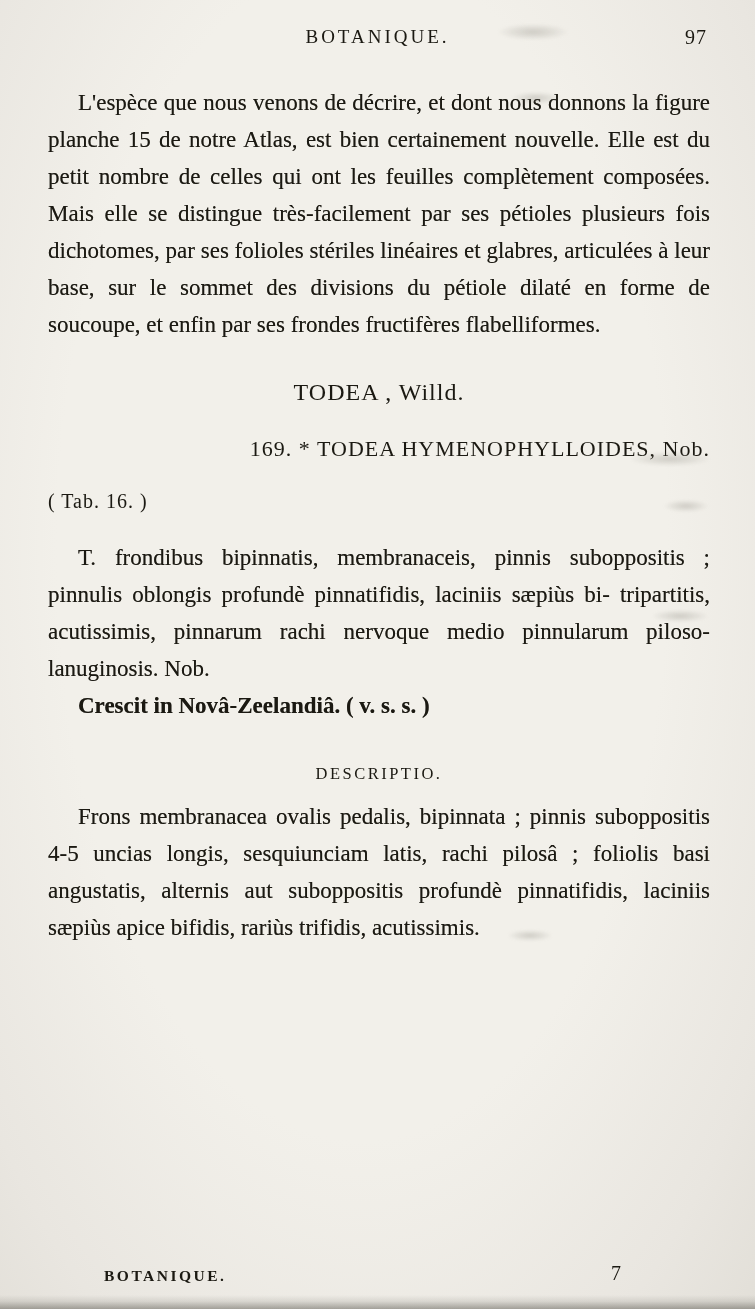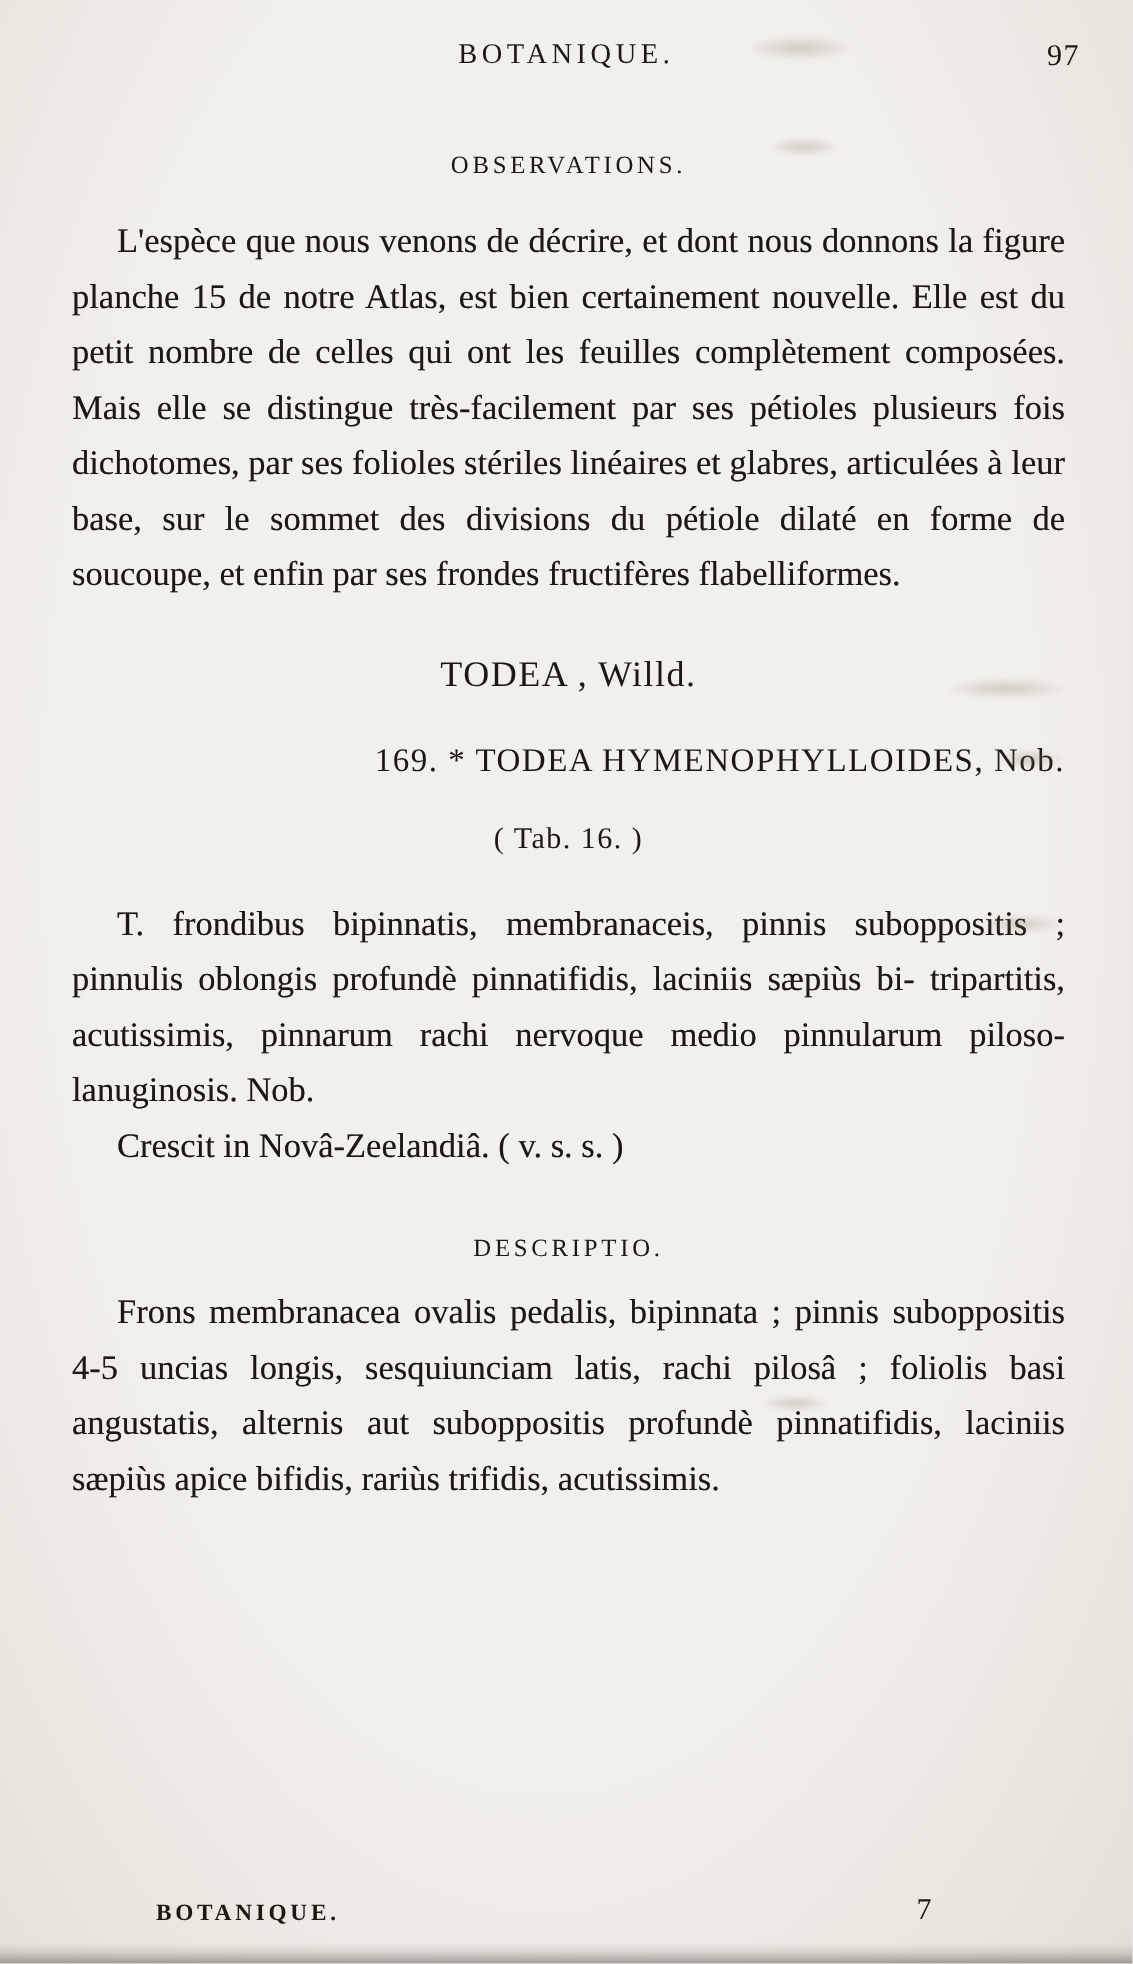--- a/index.html
+++ b/index.html
@@ -48,21 +48,21 @@
     height: 36px;
   }
   .running-title {
     display: block;
     text-align: center;
     font-size: 19px;
     letter-spacing: 3px;
   }
   .page-number {
     position: absolute;
-    right: 35px;
+    right: 48px;
     top: 26px;
     font-size: 20px;
     letter-spacing: 1px;
   }
 
   .content {
     margin: 0 45px 0 48px;
   }
   .section-heading {
     text-align: center;
@@ -87,34 +87,34 @@
     font-weight: normal;
   }
   .species-heading {
     text-align: right;
     font-size: 22px;
     letter-spacing: 1px;
     margin: 30px 0 0 0;
     font-weight: normal;
   }
   .plate-ref {
-    text-align: center;
     font-size: 20px;
     letter-spacing: 1px;
     margin: 28px 0 0 0;
   }
   .diagnosis {
     margin-top: 26px;
   }
   .habitat {
     font-size: 23px;
     line-height: 37px;
     text-indent: 30px;
     margin: 0;
     text-shadow: 0 0 0.4px rgba(20,18,12,0.55);
+    font-weight: bold;
   }
   .descriptio-heading {
     margin-top: 40px;
   }
   .desc-para1 { margin-top: 24px; }
   .desc-para2 { margin-top: 14px; }
 
   .footer {
     position: absolute;
     left: 0; right: 0;
@@ -148,21 +148,20 @@
   <span class="smudge s5"></span>
   <span class="smudge s6"></span>
 
   <div class="header">
     <span class="running-title">BOTANIQUE.</span>
     <span class="page-number">97</span>
   </div>
 
   <div class="content">
 
-    <h3 class="section-heading">OBSERVATIONS.</h3>
 
     <p class="body-para">L'espèce que nous venons de décrire, et dont nous donnons la figure planche 15 de notre Atlas, est bien certainement nouvelle. Elle est du petit nombre de celles qui ont les feuilles complètement composées. Mais elle se distingue très-facilement par ses pétioles plusieurs fois dichotomes, par ses folioles stériles linéaires et glabres, articulées à leur base, sur le sommet des divisions du pétiole dilaté en forme de soucoupe, et enfin par ses frondes fructifères flabelliformes.</p>
 
     <h1 class="genus-heading">TODEA , Willd.</h1>
 
     <h2 class="species-heading">169. * TODEA HYMENOPHYLLOIDES, Nob.</h2>
 
     <div class="plate-ref">( Tab. 16. )</div>
 
     <p class="body-para diagnosis">T. frondibus bipinnatis, membranaceis, pinnis suboppositis ; pinnulis oblongis profundè pinnatifidis, laciniis sæpiùs bi- tripartitis, acutissimis, pinnarum rachi nervoque medio pinnularum piloso-lanuginosis. Nob.</p>

